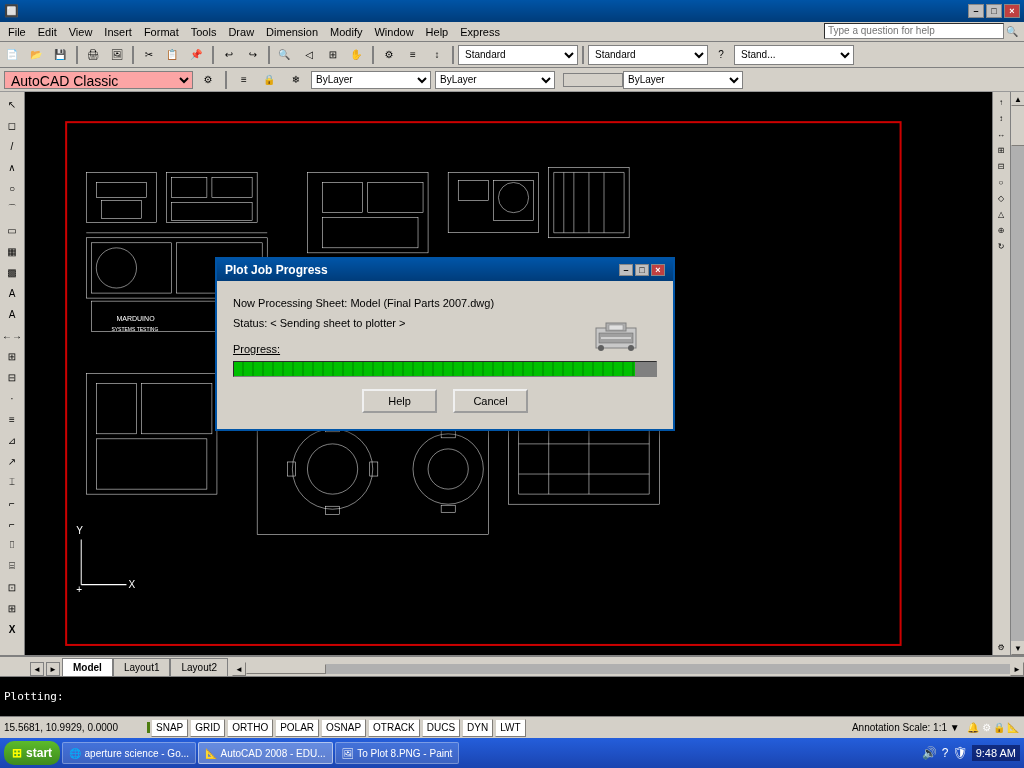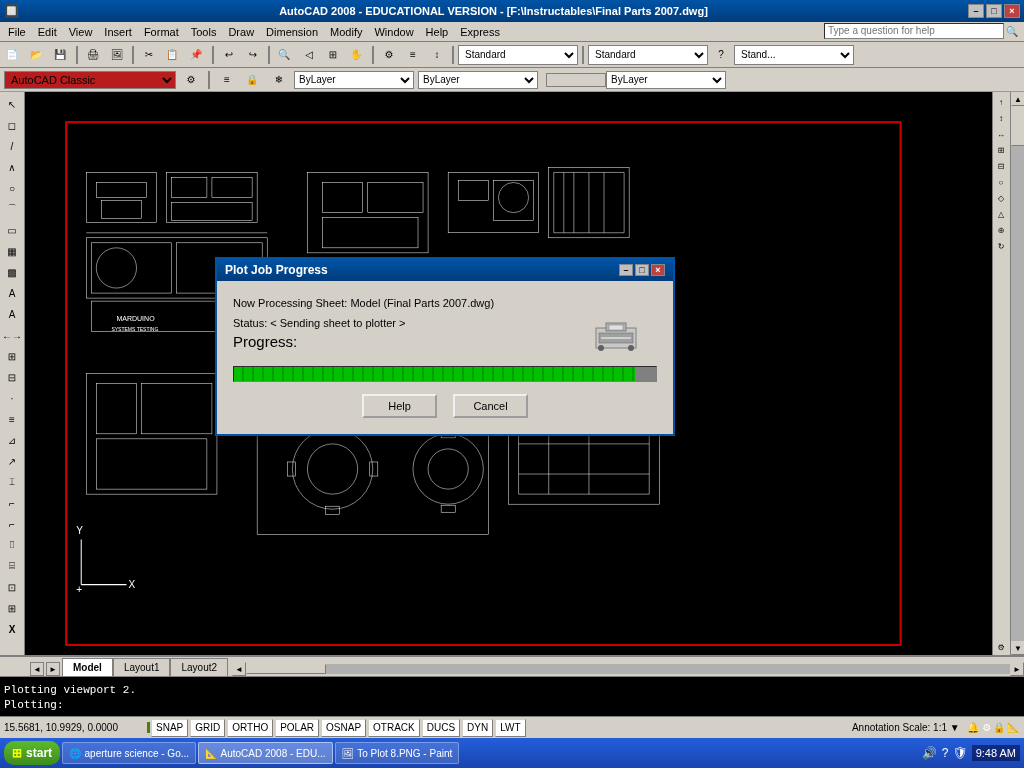--- a/index.html
+++ b/index.html
@@ -91,24 +91,24 @@
     #second-toolbar {
       background: #d4d0c8;
       height: 24px;
       display: flex;
       align-items: center;
       padding: 0 4px;
       border-bottom: 1px solid #999;
       gap: 4px;
     }
     #workspace-dropdown {
-      width: 172px; height: 18px;
-      background: #b91c1c;
+      width: 189px; height: 18px;
+      background: #fca5a5;
       border: 1px solid #808080;
-      font-size: 11px;
+      font-size: 14px;
     }
     .bylayer-dropdown {
       width: 120px; height: 18px;
       background: white;
       border: 1px solid #808080;
       font-size: 10px;
     }
 
     
     #left-toolbar {
@@ -178,26 +178,27 @@
       padding: 16px 16px 8px 16px;
     }
     #dialog-processing {
       font-size: 11px;
       color: #000;
       margin-bottom: 8px;
     }
     #dialog-status {
       font-size: 11px;
       color: #000;
-      margin-bottom: 4px;
+      margin-bottom: 14px;
     }
     #dialog-progress-label {
-      font-size: 15px;
+      font-size: 11px;
       color: #000;
-      margin-bottom: 16px;
+      margin-bottom: 6px;
+      text-decoration: underline;
     }
     #progress-bar-container {
       width: 100%;
       height: 16px;
       background: #808080;
       border: 1px inset #808080;
       margin-bottom: 12px;
       position: relative;
     }
     #progress-bar-fill {
@@ -403,21 +404,20 @@
       position: relative;
     }
   </style>
 </head>
 <body>
 
 <div id="app-wrapper">
 
   <div id="title-bar">
     <span style="font-size:12px;">🔲</span>
-    <span id="title-text" style="font-size:11px; font-weight:bold;">AutoCAD 2008 - EDUCATIONAL VERSION  - [F:\Instructables\Final Parts 2007.dwg]</span>
     <div id="title-bar-buttons">
       <div class="title-btn">–</div>
       <div class="title-btn">□</div>
       <div class="title-btn close">×</div>
     </div>
   </div>
 
   <div id="menu-bar">
     <span class="menu-item">File</span>
     <span class="menu-item">Edit</span>
@@ -689,21 +689,20 @@
           <div class="h-scroll-btn">◄</div>
           <div id="h-scroll-track" style="flex:1;height:10px;background:#b0b0b0;">
             <div style="width:80px;height:10px;background:#d4d0c8;border:1px outset #d4d0c8;"></div>
           </div>
           <div class="h-scroll-btn">►</div>
         </div>
       </div>
     </div>
 
     <div id="command-area">
-      <div id="command-output">Plotting viewport 2.</div>
       <div style="display:flex;align-items:center;background:#000;">
         <span style="color:white;font-family:monospace;font-size:11px;padding:0 4px;">Plotting:</span>
         <input type="text" style="flex: 1 1 0%; background: rgb(0, 0, 0); border: none; color: white; font-family: monospace; font-size: 11px; outline: none;">
       </div>
     </div>
 
     <div id="status-bar">
       <span id="coords">15.5681, 10.9929, 0.0000</span>
       <button class="status-btn">SNAP</button>
       <button class="status-btn">GRID</button>

